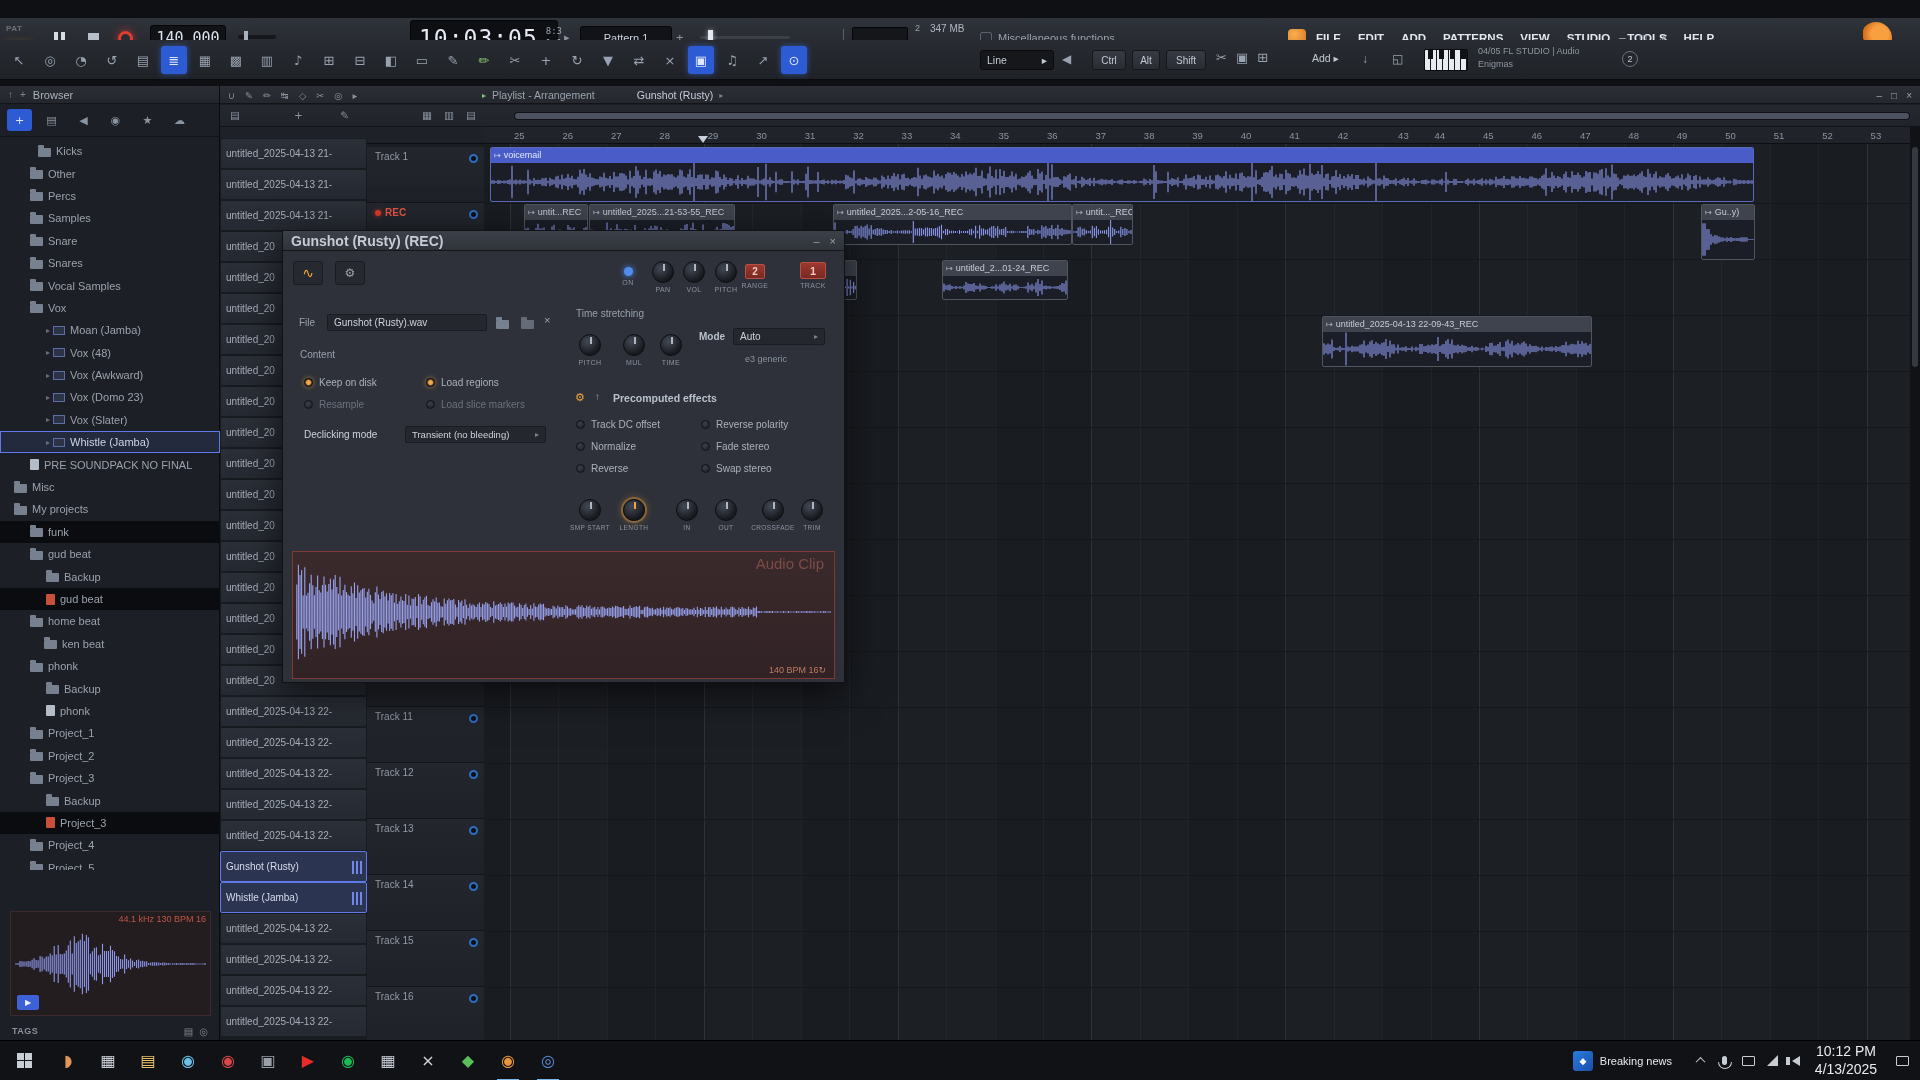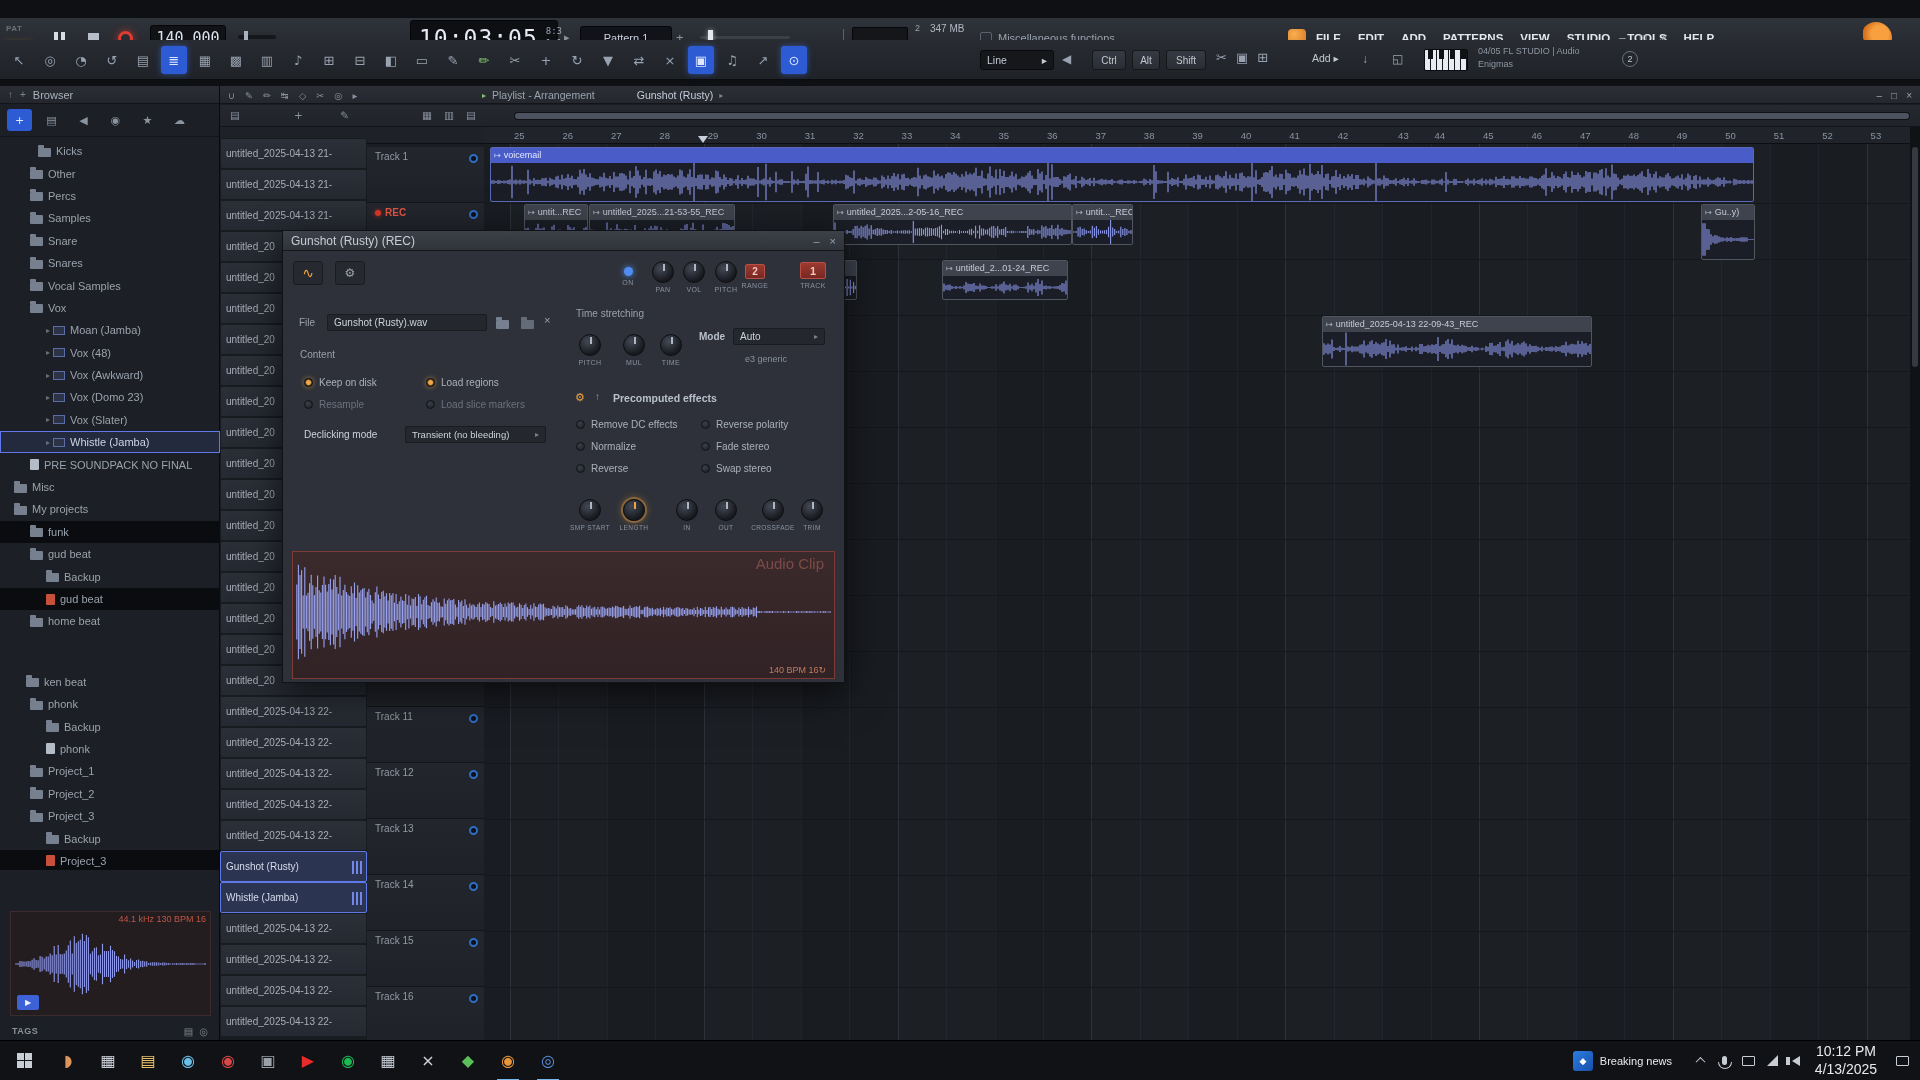--- a/index.html
+++ b/index.html
@@ -151,21 +151,21 @@
   .clip.dark .chead { background:#3e434d; color:#c6ccd8; }
   .clip .cbody { position:absolute; left:0; right:0; top:15px; bottom:0; }
   #vscroll { position:absolute; right:0; top:41px; bottom:0; width:10px; background:#101216; }
   #vscroll i { position:absolute; left:2px; top:20px; width:6px; height:220px; background:#343942; border-radius:3px; }
 
   
   #dialog { position:absolute; left:282px; top:230px; width:563px; height:453px; background:#2e3139;
             border:1px solid #101216; box-shadow:0 10px 36px rgba(0,0,0,.65); z-index:50; }
   #dlg-title { height:20px; background:linear-gradient(#3c4048,#2f333a); border-bottom:1px solid #15171b;
                display:flex; align-items:center; padding:0 8px; cursor:move; }
-  #dlg-title .tx { color:#c6ccd6; font-size:12px; font-weight:normal; flex:1; }
+  #dlg-title .tx { color:#c6ccd6; font-size:14px; font-weight:bold; flex:1; }
   #dlg-title .wb { color:#9aa2ae; font-size:11px; margin-left:10px; cursor:pointer; }
   #dialog .abs { position:absolute; }
   .dtab { width:30px; height:24px; display:flex; align-items:center; justify-content:center; border-radius:3px;
           background:#262930; border:1px solid #1a1c21; cursor:pointer; font-family:"DejaVu Sans",sans-serif; }
   .dk-item { position:absolute; top:30px; width:44px; display:flex; flex-direction:column; align-items:center; gap:3px; }
   .klab { font-size:7px; letter-spacing:.4px; color:#8a92a0; white-space:nowrap; }
   .knob { width:22px; height:22px; border-radius:50%; background:radial-gradient(circle at 38% 32%,#434955,#17191e 70%);
           border:1px solid #0d0f12; position:relative; cursor:pointer; }
   .knob::after { content:""; position:absolute; left:10px; top:2px; width:2px; height:7px; background:#aeb6c4; }
   .knob.hot { box-shadow:0 0 0 2px rgba(240,162,60,.35), 0 0 8px rgba(240,162,60,.55); }
@@ -445,21 +445,21 @@
           <div class="tlabel">Backup</div>
         </div>
         <div class="trow dark" style="padding-left: 46px;">
           <div class="ic ic-file-red"></div>
           <div class="tlabel">gud beat</div>
         </div>
         <div class="trow" style="padding-left: 30px;">
           <div class="ic ic-folder"></div>
           <div class="tlabel">home beat</div>
         </div>
-        <div class="trow" style="padding-left: 26px; margin-top: 38px;">
+        <div class="trow" style="padding-left: 44px;">
           <div class="ic ic-folder"></div>
           <div class="tlabel">ken beat</div>
         </div>
         <div class="trow" style="padding-left: 30px;">
           <div class="ic ic-folder"></div>
           <div class="tlabel">phonk</div>
         </div>
         <div class="trow" style="padding-left: 46px;">
           <div class="ic ic-folder"></div>
           <div class="tlabel">Backup</div>
@@ -924,21 +924,21 @@
       <div class="dk-item" style="left: 329px; top: 103px; width: 44px;">
         <div class="knob"></div>
         <span class="klab">MUL</span>
       </div>
       <div class="dk-item" style="left: 366px; top: 103px; width: 44px;">
         <div class="knob"></div>
         <span class="klab">TIME</span>
       </div>
       <div class="chk" style="left: 293px; top: 188px;">
         <div class="dot"></div>
-        <span>Remove DC effects</span>
+        <span>Track DC offset</span>
       </div>
       <div class="chk" style="left: 293px; top: 210px;">
         <div class="dot"></div>
         <span>Normalize</span>
       </div>
       <div class="chk" style="left: 293px; top: 232px;">
         <div class="dot"></div>
         <span>Reverse</span>
       </div>
       <div class="chk" style="left: 418px; top: 188px;">

